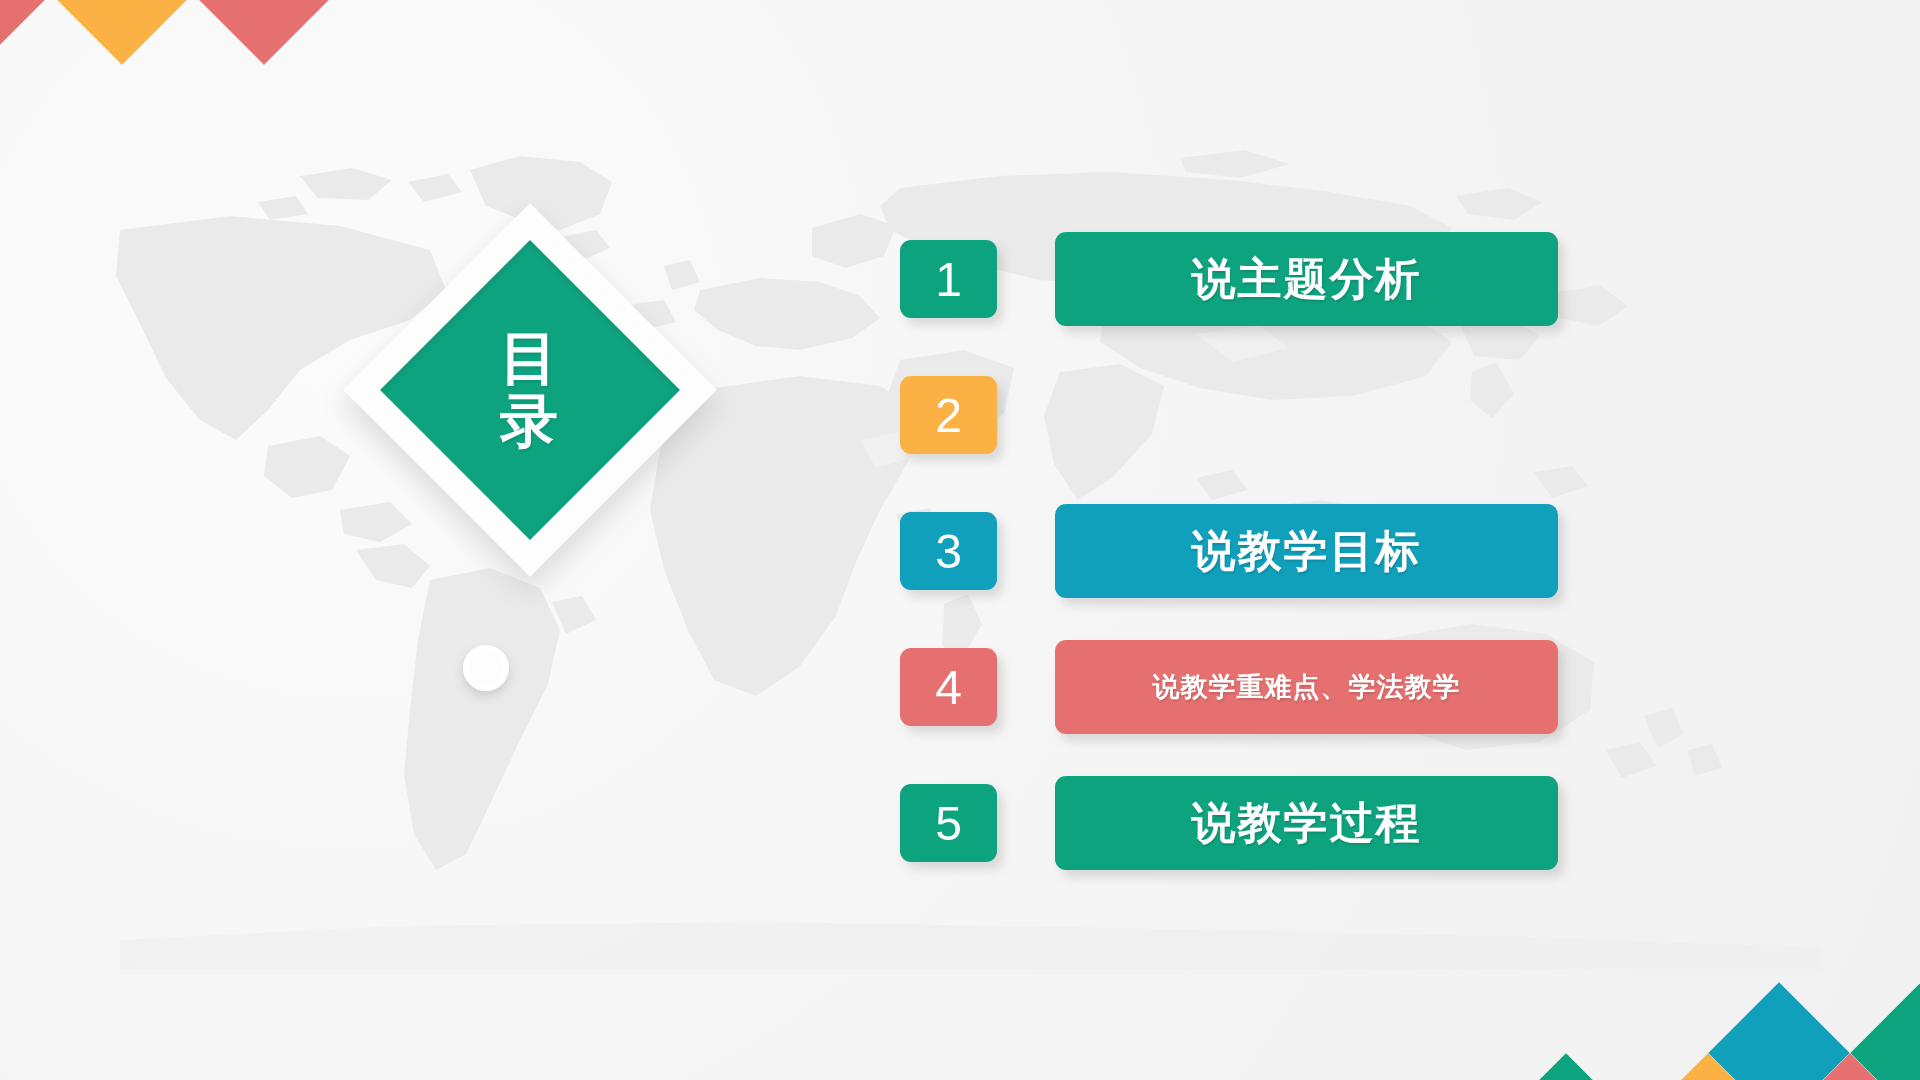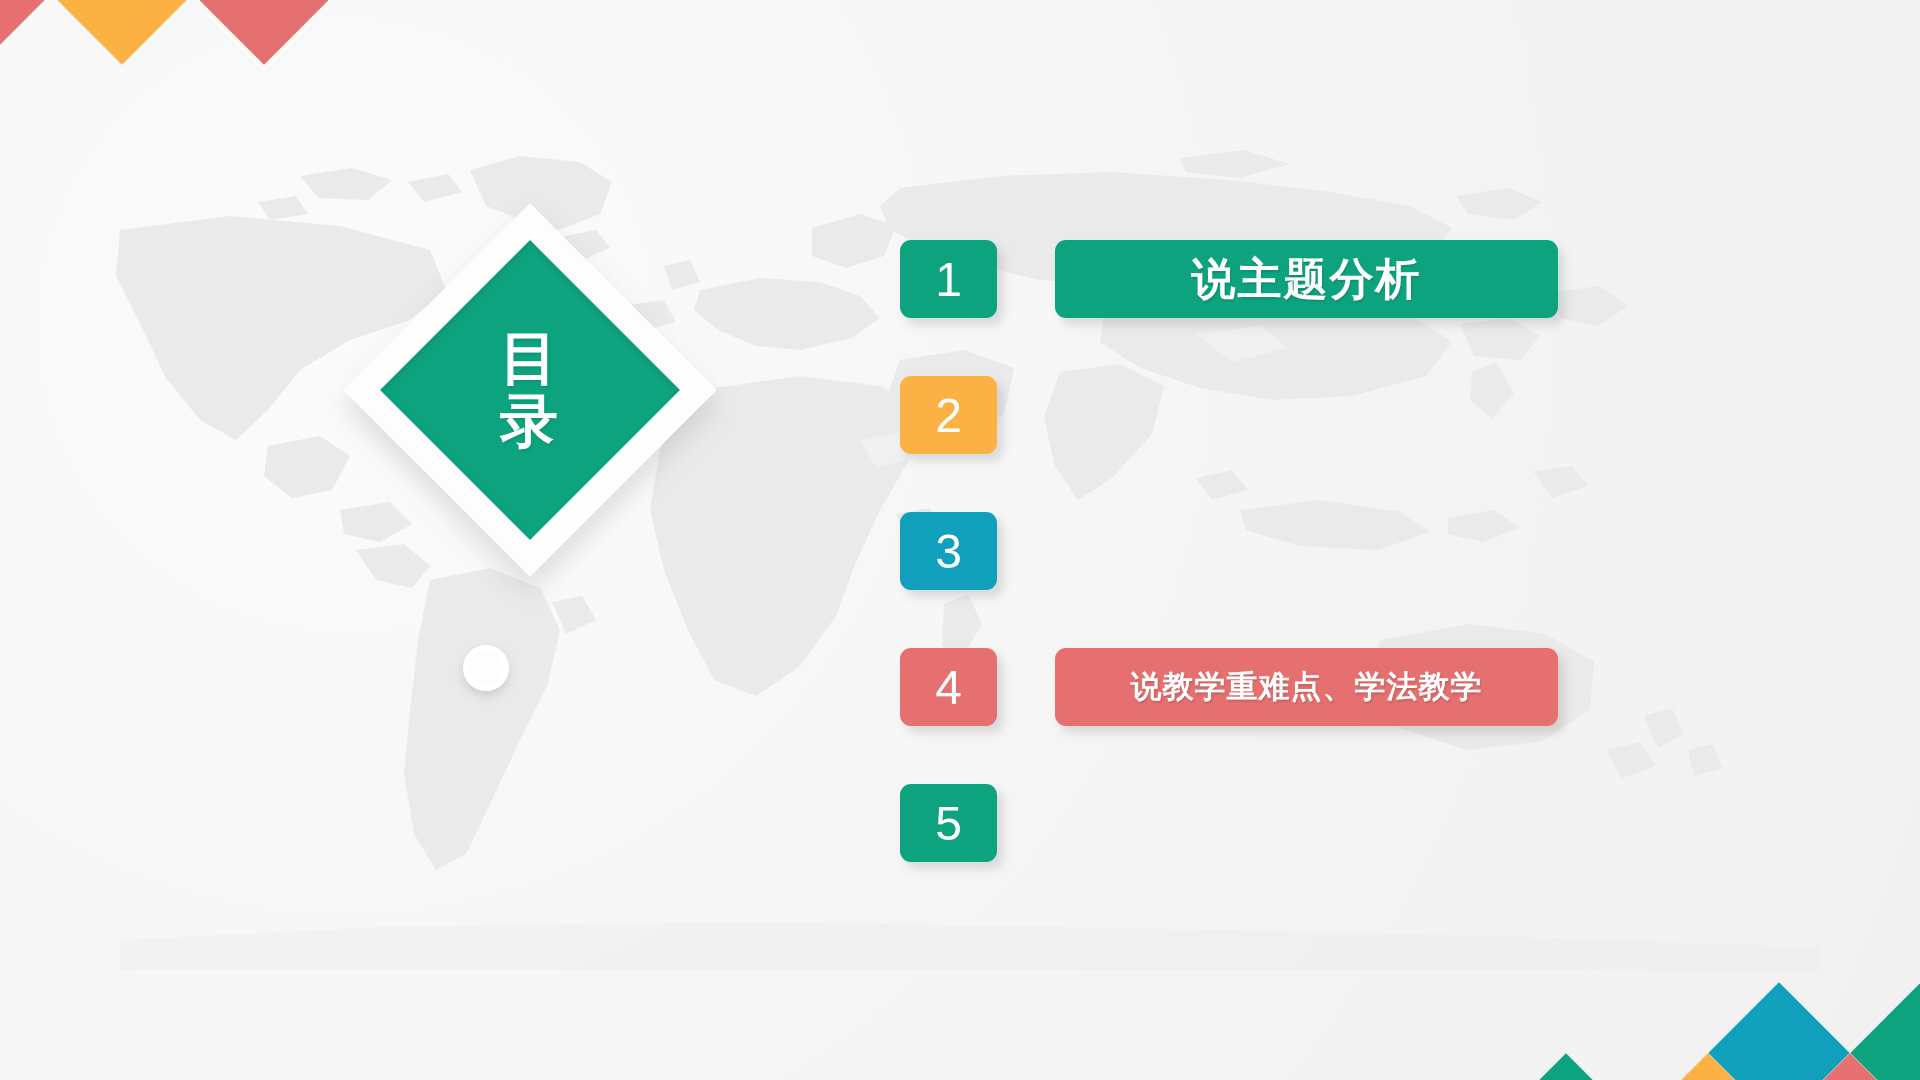--- a/index.html
+++ b/index.html
@@ -118,38 +118,38 @@
     display:flex; align-items:center; justify-content:center;
     color:#ffffff;
     font-size:48px;
     font-weight:300;
     box-shadow:6px 7px 10px rgba(130,130,130,.25);
     flex:0 0 auto;
   }
   .gap{ width:58px; flex:0 0 auto; }
 
   .label-bar{
-    height:78px;
+    height:94px;
     width:503px;
     border-radius:11px;
     display:flex; align-items:center; justify-content:center;
     color:#ffffff;
     box-shadow:6px 7px 10px rgba(130,130,130,.25);
     flex:0 0 auto;
     padding:0 14px;
   }
   .label-bar span{
     font-size:44px;
     font-weight:bold;
     letter-spacing:2px;
     text-shadow:1px 2px 2px rgba(0,0,0,.13);
     white-space:nowrap;
   }
   .label-bar.sm span{
-    font-size:31px;
+    font-size:27px;
     letter-spacing:1px;
   }
 
   
   .c-green { background:var(--green); }
   .c-orange{ background:var(--orange); }
   .c-cyan  { background:var(--cyan); }
   .c-red   { background:var(--red); }
 </style>
 </head>
@@ -269,29 +269,35 @@
     </div>
 
     <div class="toc-row">
       <div class="num-box c-orange">2</div>
       <div class="gap"></div>
     </div>
 
     <div class="toc-row">
       <div class="num-box c-cyan">3</div>
       <div class="gap"></div>
+      <div class="label-bar c-cyan">
+        <span>说教学目标</span>
+      </div>
     </div>
 
     <div class="toc-row">
       <div class="num-box c-red">4</div>
       <div class="gap"></div>
       <div class="label-bar c-red sm">
         <span>说教学重难点、学法教学</span>
       </div>
     </div>
 
     <div class="toc-row">
       <div class="num-box c-green">5</div>
       <div class="gap"></div>
+      <div class="label-bar c-green">
+        <span>说教学过程</span>
+      </div>
     </div>
 
   </div>
 </div>
 
 </body></html>

